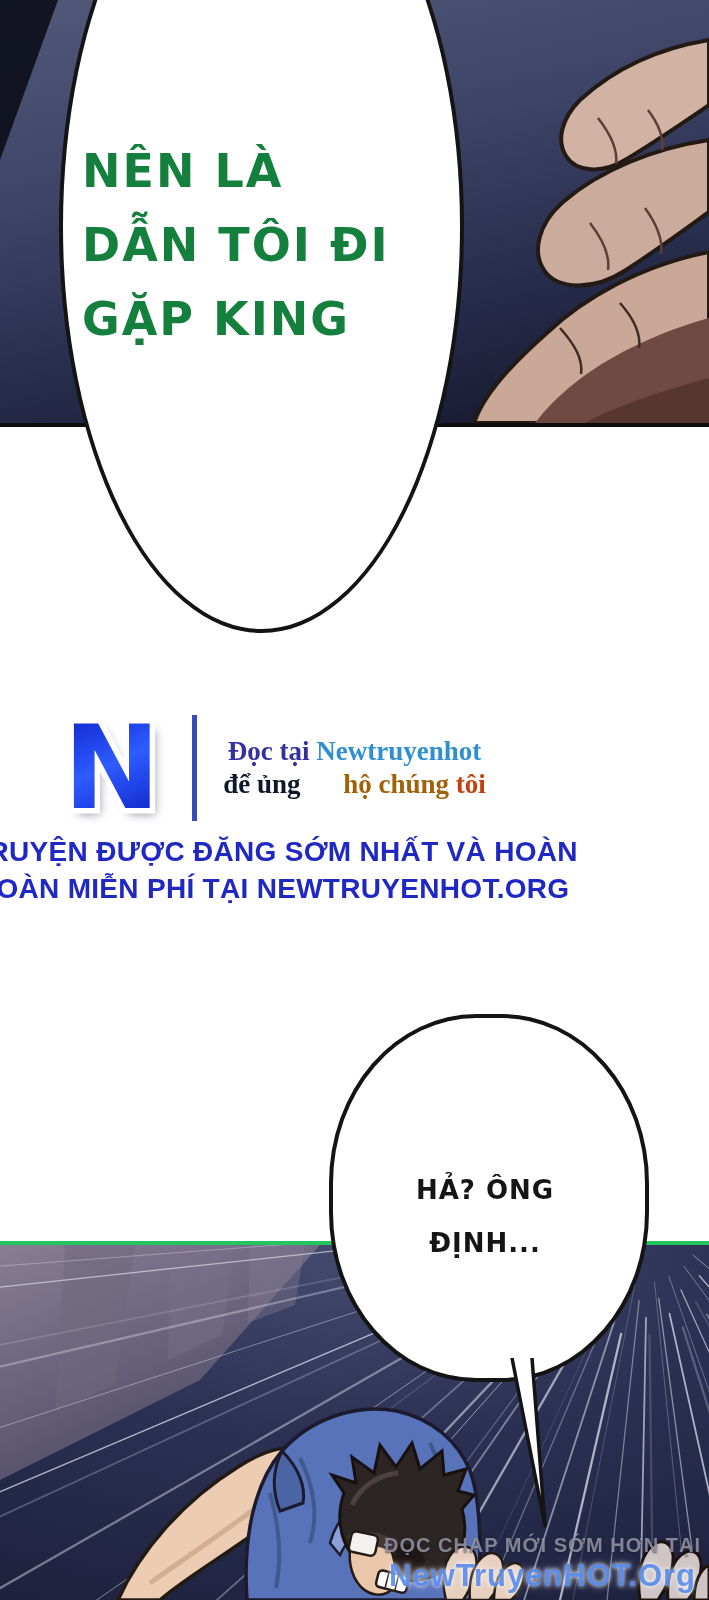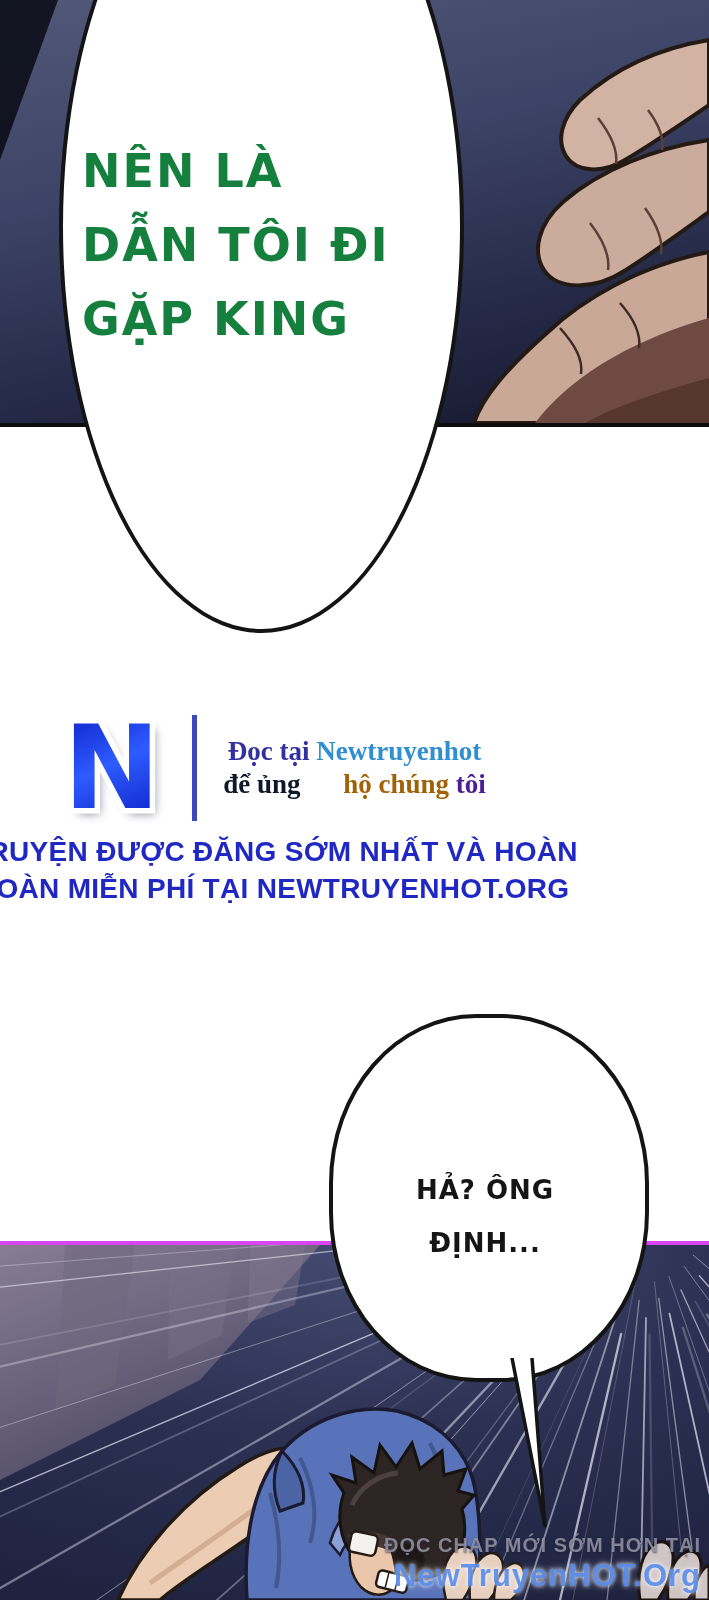--- a/index.html
+++ b/index.html
@@ -29,34 +29,34 @@
   .credit-block{position:absolute;top:710px;left:0;width:709px;z-index:3;transform:translateX(-80px);}
   .logo-row{display:flex;justify-content:center;align-items:center;height:116px;}
   .n-logo{position:relative;font-weight:900;font-size:116px;line-height:100px;font-family:"DejaVu Sans",sans-serif;}
   .n-logo .n-stroke{position:absolute;left:0;top:0;color:#ffffff;-webkit-text-stroke:11px #ffffff;
     text-shadow:5px 6px 10px rgba(110,112,135,.8);}
   .n-logo .n-fill{position:relative;background:linear-gradient(155deg,#0b1fc6 5%,#2e5bff 48%,#0a1dc0 95%);
     -webkit-background-clip:text;background-clip:text;color:transparent;}
   .v-sep{width:5px;height:106px;background:#3a4ab8;margin:0 26px 0 32px;}
   .taglines{font-family:"Liberation Serif",serif;font-weight:700;font-size:27px;line-height:33px;text-align:center;}
   .tl-prefix{color:#33309f;} .tl-brand{color:#2f8fd0;}
-  .tl2a{color:#0f172a;} .tl2b{color:#a16207;margin-left:36px;} .tl2c{color:#4c1d95;margin-top:16px;}
+  .tl2a{color:#0f172a;} .tl2b{color:#a16207;margin-left:36px;} .tl2c{color:#c2410c;margin-top:16px;}
   .promo{margin-top:7px;text-align:center;font-family:"Liberation Sans",sans-serif;font-weight:900;
     font-size:28px;line-height:37px;color:#2028c4;letter-spacing:.3px;}
 
   
-  .panel-bottom{position:absolute;left:0;top:1241px;width:709px;height:355px;border-top:4px solid #d946ef;
+  .panel-bottom{position:absolute;left:0;top:1241px;width:709px;height:355px;border-top:4px solid #22c55e;
     background:#4c1d95;overflow:hidden;z-index:1;}
   .scene-art{position:absolute;left:0;top:0;width:709px;height:355px;}
   .corner-wm{position:absolute;right:8px;bottom:6px;text-align:right;z-index:4;
     font-family:"Liberation Sans",sans-serif;}
   .cw1{font-weight:700;font-size:20px;letter-spacing:1px;color:rgba(152,154,170,.82);
     text-shadow:0 1px 2px rgba(30,30,45,.6);}
   .cw2{margin-top:1px;font-weight:700;font-size:31px;letter-spacing:1px;color:rgba(82,135,235,.88);
-    text-shadow:0 0 4px rgba(255,255,255,.85),0 0 9px rgba(255,255,255,.45);}
+    text-shadow:0 0 4px rgba(255,255,255,.85),0 0 9px rgba(255,255,255,.45);text-align:center;}
 </style>
 </head>
 <body>
 
 <div class="page">
 
   <div class="panel-top">
     <div class="corner-shade"></div>
     <svg class="panel-art" viewBox="0 0 709 423" preserveAspectRatio="none">
 

